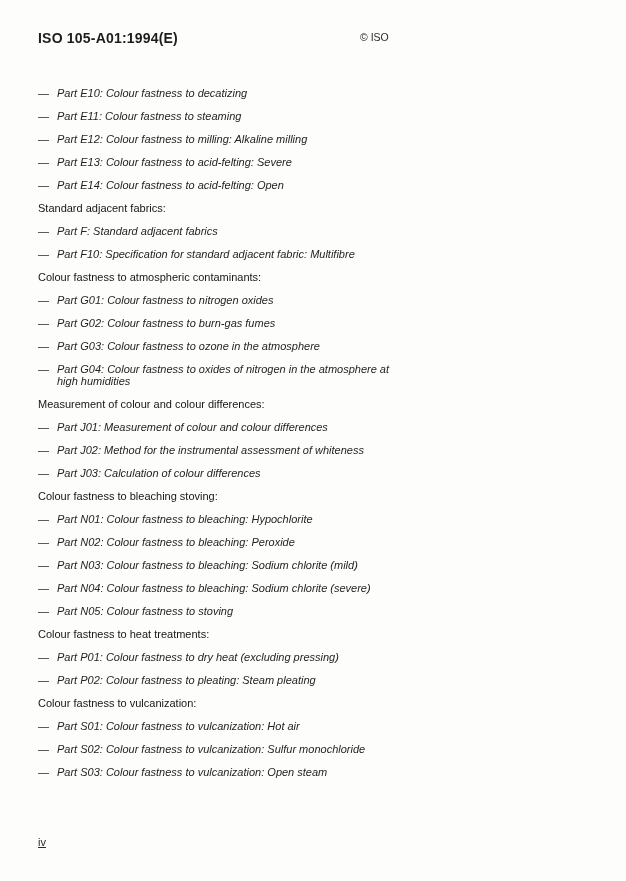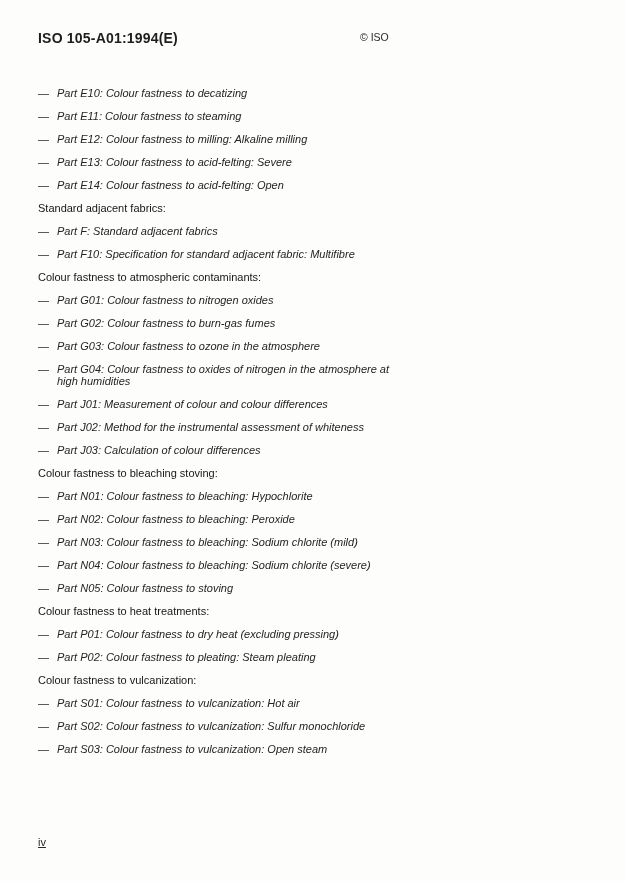--- a/index.html
+++ b/index.html
@@ -125,20 +125,21 @@
         <span class="item-text">Part G02: Colour fastness to burn-gas fumes</span>
       </div>
       <div class="item">
         <span class="dash">—</span>
         <span class="item-text">Part G03: Colour fastness to ozone in the atmosphere</span>
       </div>
       <div class="item">
         <span class="dash">—</span>
         <span class="item-text">Part G04: Colour fastness to oxides of nitrogen in the atmosphere at high humidities</span>
       </div>
+      <div class="section-heading">Measurement of colour and colour differences:</div>
       <div class="item">
         <span class="dash">—</span>
         <span class="item-text">Part J01: Measurement of colour and colour differences</span>
       </div>
       <div class="item">
         <span class="dash">—</span>
         <span class="item-text">Part J02: Method for the instrumental assessment of whiteness</span>
       </div>
       <div class="item">
         <span class="dash">—</span>

